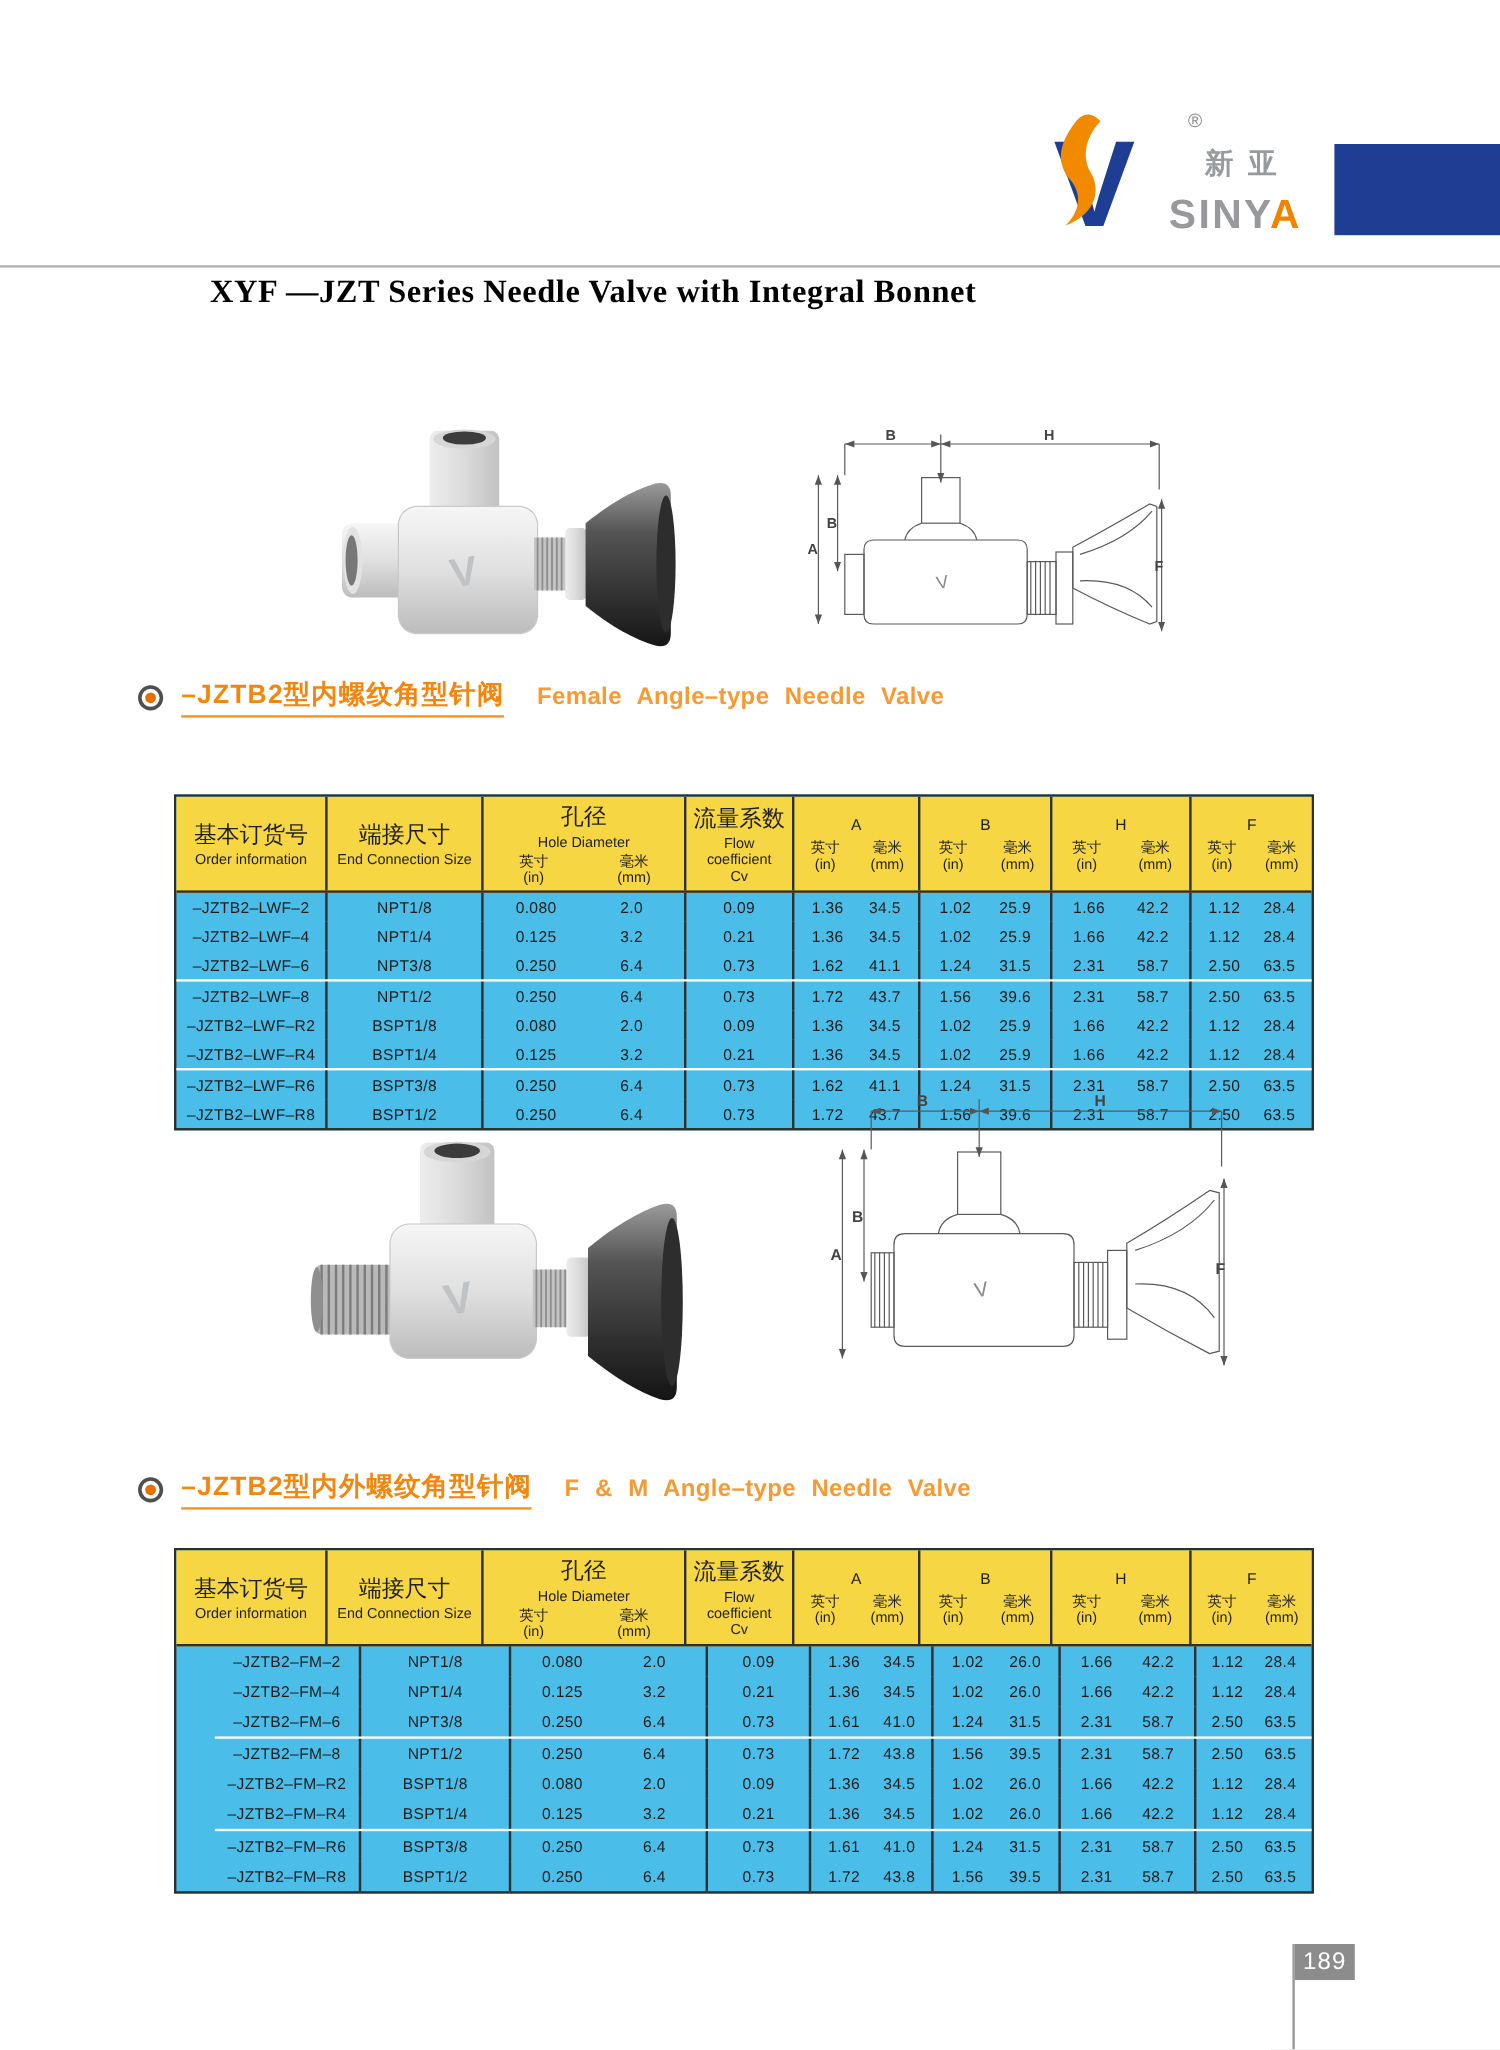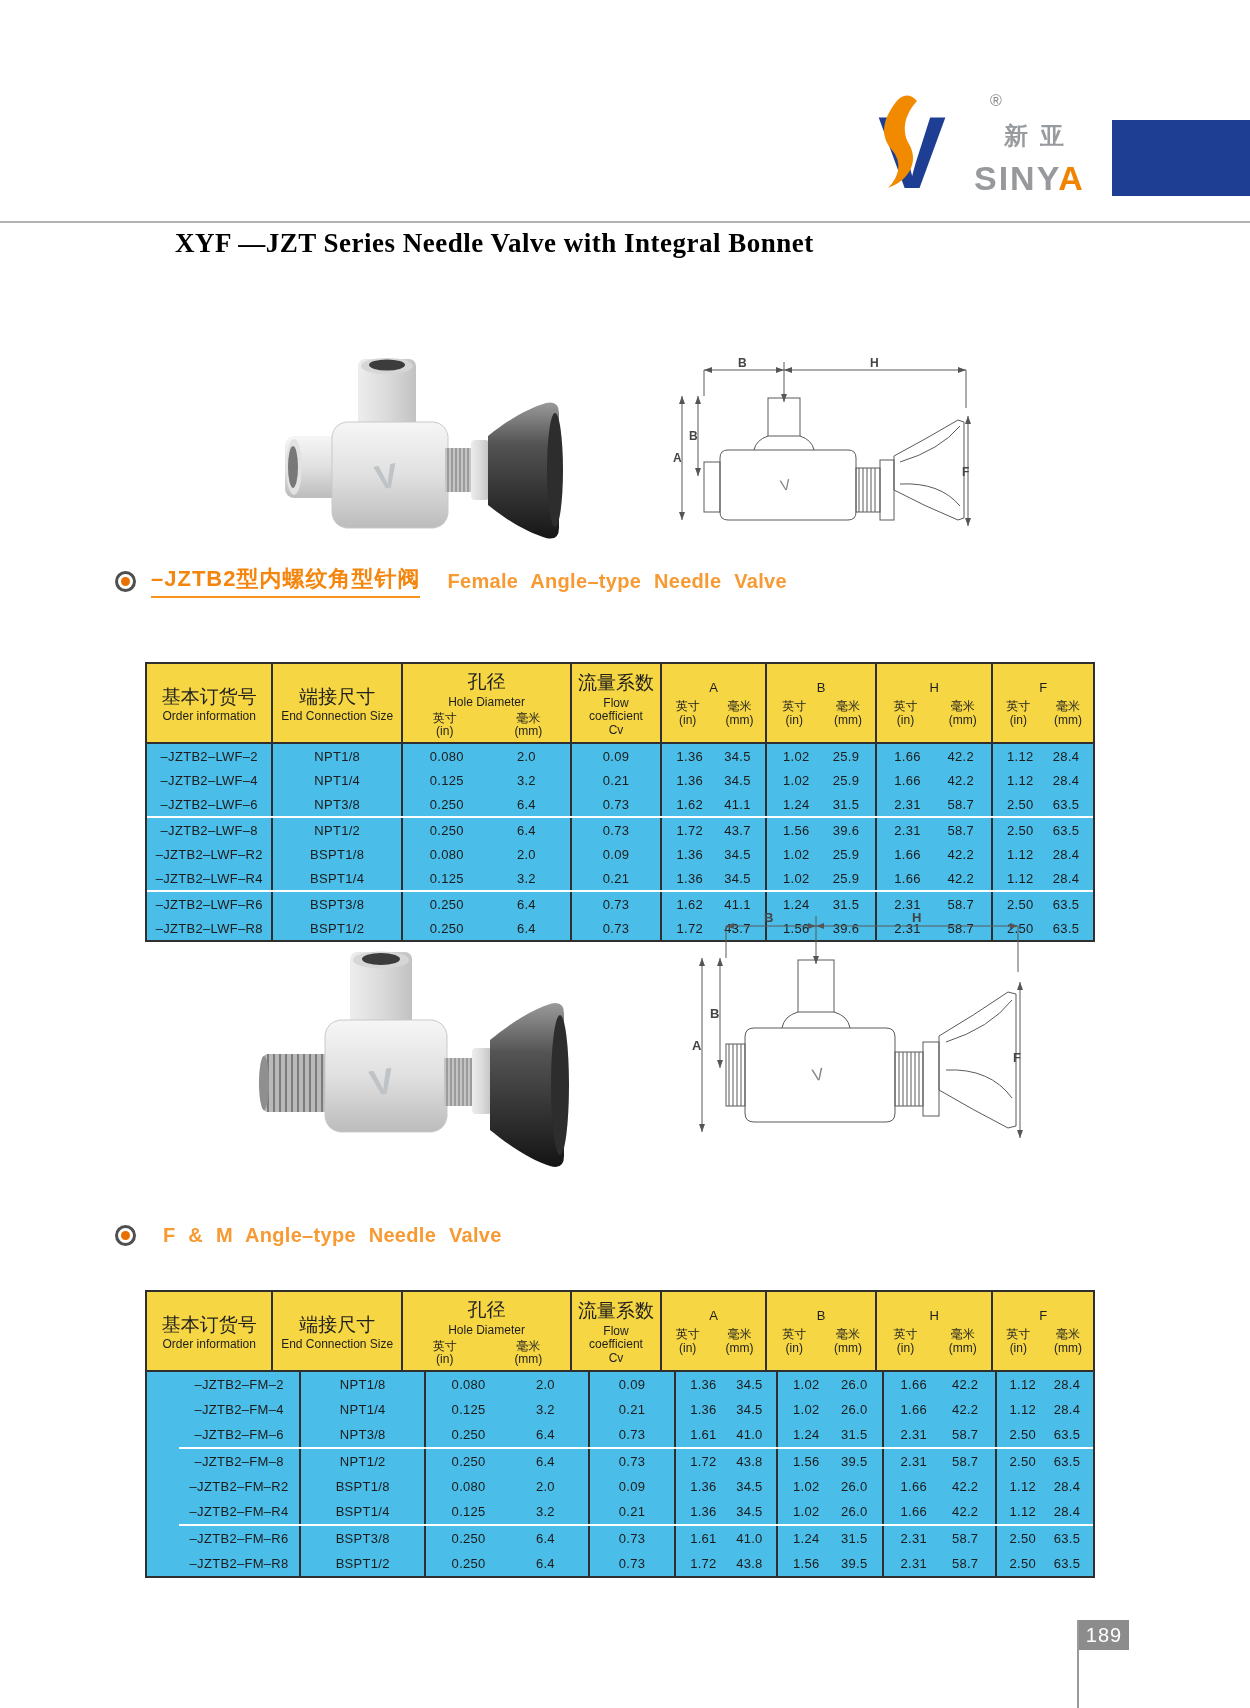--- a/index.html
+++ b/index.html
@@ -488,20 +488,21 @@
       <text x="20" y="108">B</text>
       <text x="323" y="152">F</text>
     </g>
     <text x="122" y="170" font-size="17" fill="#888" transform="rotate(-10 130 164)">V</text>
   </svg>
 
   <div class="section-title sec2">
     <span class="bullet">
         <i></i>
       </span>
+    <span class="st-cn">–JZTB2型内外螺纹角型针阀</span>
     <span class="st-en">F &amp; M Angle–type Needle Valve</span>
   </div>
 
   <div class="spec-table t2">
       <div class="thead">
         <div class="th">
           <div class="cn">基本订货号</div>
           <div class="en">Order information</div>
         </div>
         <div class="th">

